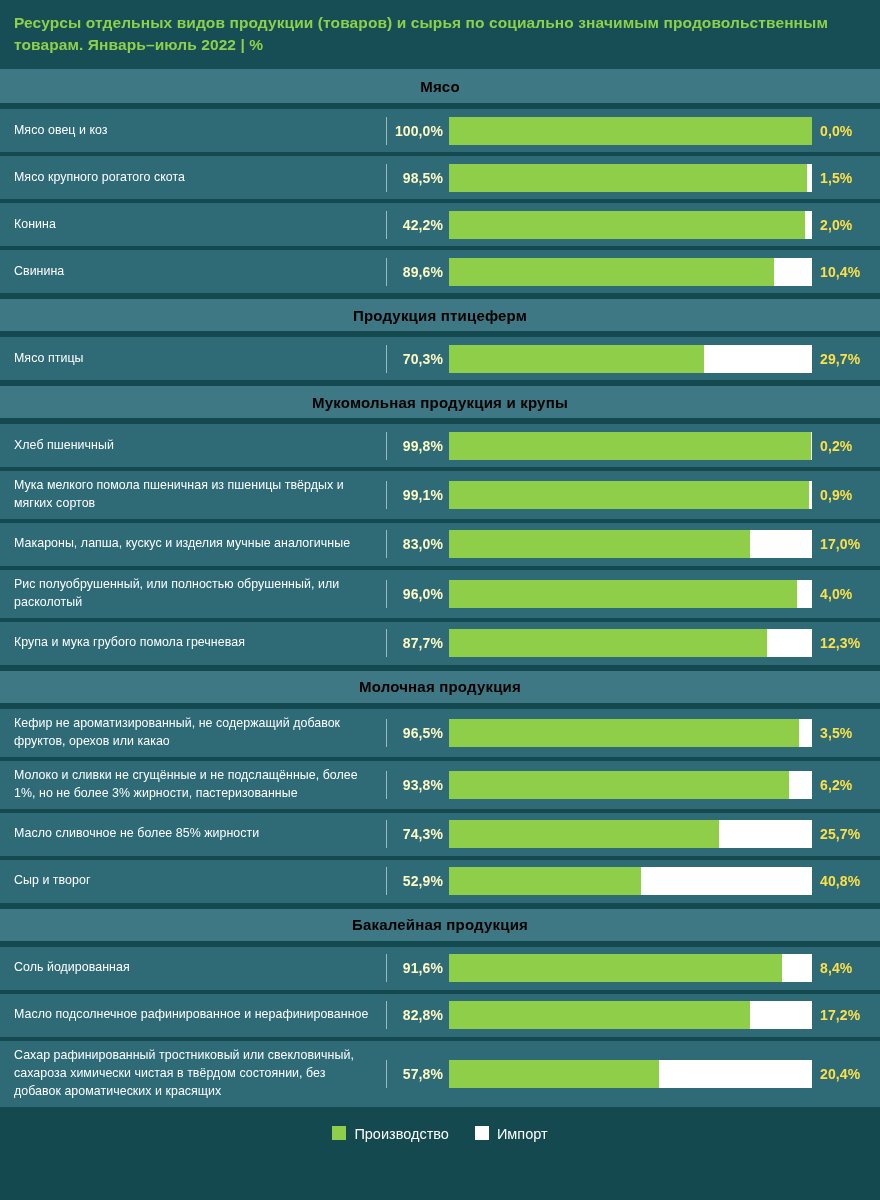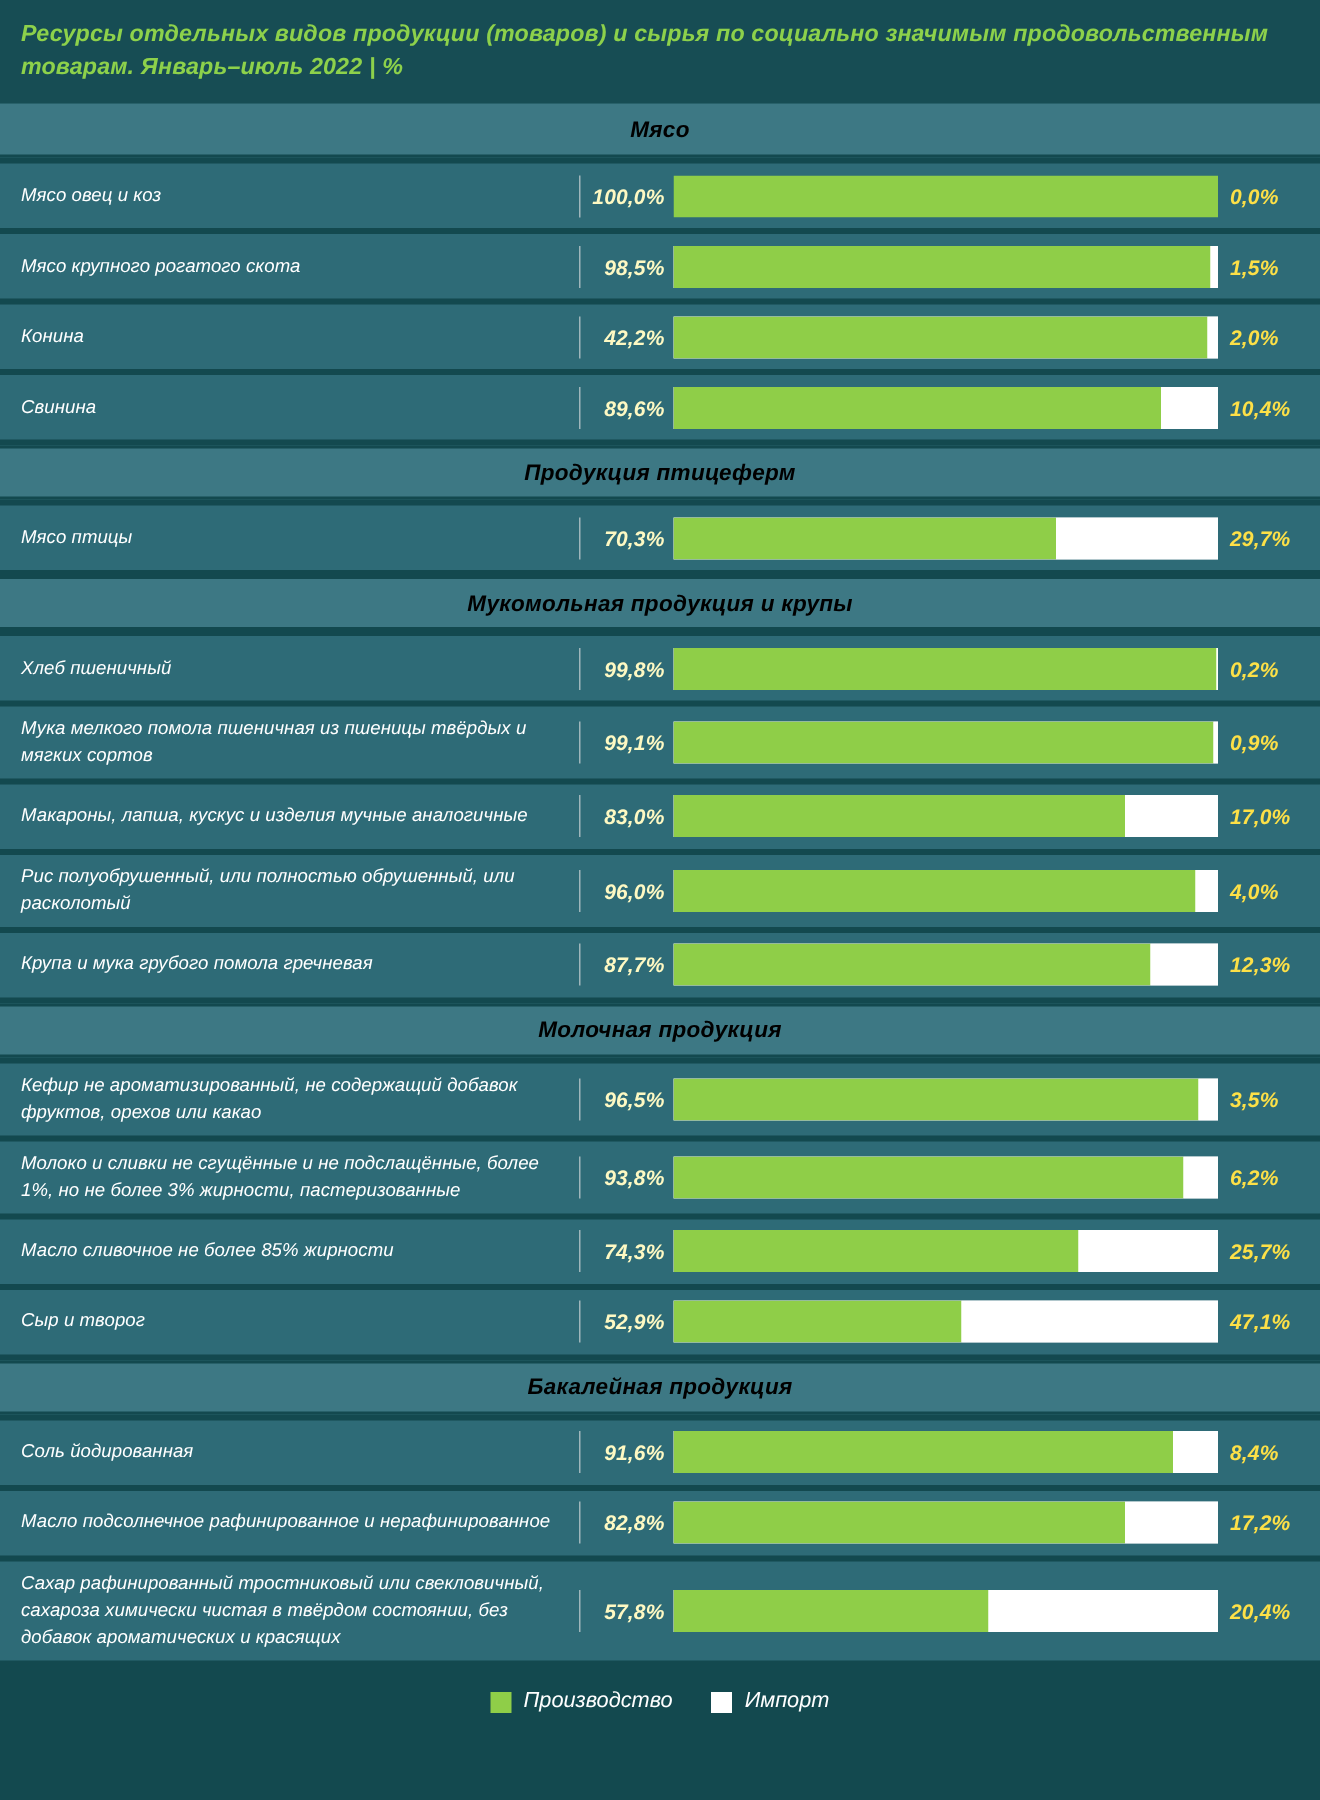--- a/index.html
+++ b/index.html
@@ -13,21 +13,20 @@
     -webkit-font-smoothing: antialiased;
   }
   #page {
     width: 880px;
     min-height: 1200px;
     background: #13494f;
     position: relative;
     overflow: hidden;
     display: flex;
     flex-direction: column;
-    font-style: italic;
   }
 
   
   .title-bar {
     background: #174d54;
     padding: 12px 14px 13px 14px;
     box-sizing: border-box;
   }
   .title-text {
     color: #8dd14b;
@@ -134,21 +133,21 @@
     height: 40px;
     display: flex;
     align-items: center;
     justify-content: center;
     gap: 26px;
     background: #13494f;
     margin-top: 3px;
   }
   .legend-item {
     display: flex;
-    align-items: flex-end;
+    align-items: flex-start;
     gap: 8px;
     color: #ffffff;
     font-size: 14.5px;
   }
   .swatch {
     width: 14px;
     height: 14px;
     display: inline-block;
   }
   .swatch.prod { background: #8fce48; }
@@ -319,21 +318,21 @@
           </div>
         </div>
         <div class="row">
           <div class="row-label">Сыр и творог</div>
           <div class="row-right">
             <div class="val-left">52,9%</div>
             <div class="bar-track">
               <div class="bar-fill" style="width: 52.9%;"></div>
               <div class="bar-rest"></div>
             </div>
-            <div class="val-right">47,1%</div>
+            <div class="val-right">40,8%</div>
           </div>
         </div>
       </div>
       <div class="section-header">Бакалейная продукция</div>
       <div class="rows">
         <div class="row">
           <div class="row-label">Соль йодированная</div>
           <div class="row-right">
             <div class="val-left">91,6%</div>
             <div class="bar-track">

